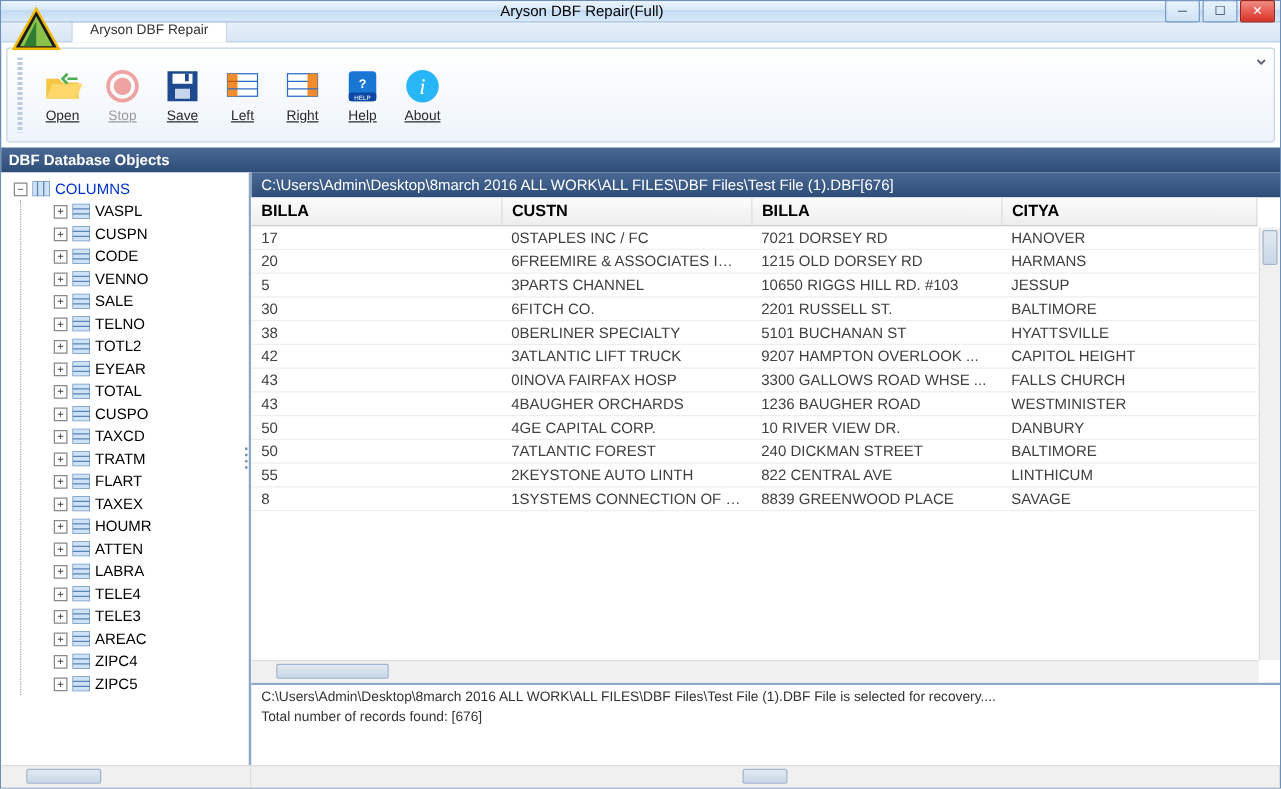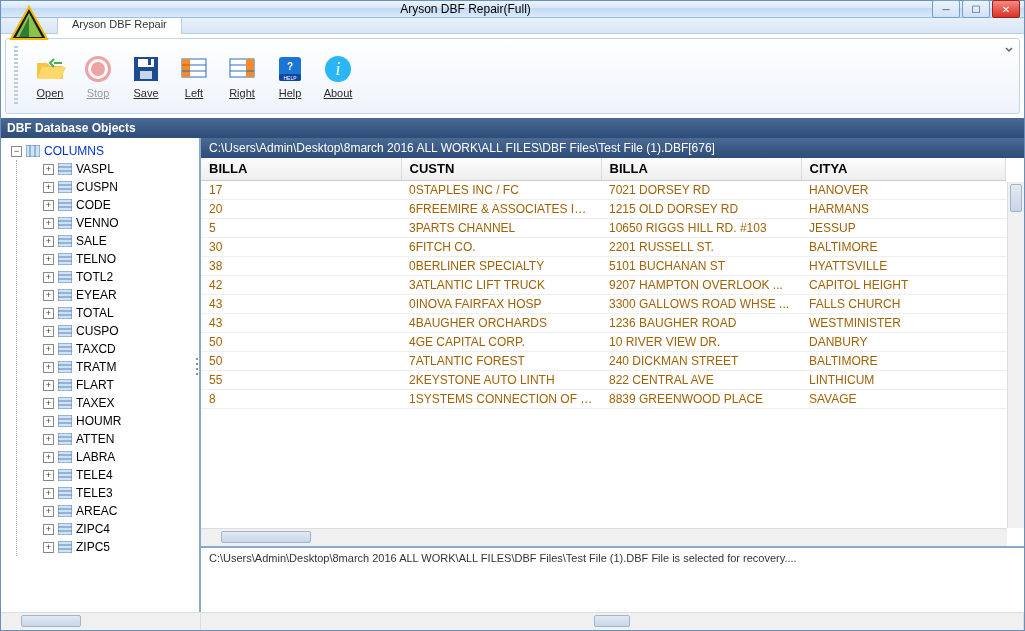--- a/index.html
+++ b/index.html
@@ -28,21 +28,21 @@
 .tree-item.root { color: #0033cc; font-weight: normal; }
 .exp { width: 11px; height: 11px; border: 1px solid #888; font-size: 9px; line-height: 9px; text-align: center; margin-right: 4px; color: #444; background: #fff; }
 .tree-children { padding-left: 26px; border-left: 1px dotted #aaa; margin-left: 5px; }
 .node-icon { width: 14px; height: 12px; margin-right: 4px; }
 .right-pane { flex: 1; display: flex; flex-direction: column; min-height: 0; }
 .pathbar { height: 20px; background: linear-gradient(#4a6a95, #2d4d78); color: #fff; font-size: 12px; display: flex; align-items: center; padding-left: 8px; }
 .grid-area { flex: 1; background: #fff; overflow: hidden; position: relative; }
 .grid-scroll { position: absolute; inset: 0; overflow: auto; }
 table.grid { border-collapse: collapse; width: calc(100% - 18px); table-layout: fixed; }
 table.grid th { background: linear-gradient(#fcfcfc, #eee); text-align: left; font-weight: bold; font-size: 13px; padding: 3px 8px; border-right: 1px solid #ddd; border-bottom: 1px solid #ccc; color: #000; height: 22px; }
-table.grid td { font-size: 12px; padding: 2px 8px; color: #a16207; border-bottom: 1px solid #eee; white-space: nowrap; overflow: hidden; text-overflow: ellipsis; height: 18px; }
+table.grid td { font-size: 12px; padding: 2px 8px; color: #404040; border-bottom: 1px solid #eee; white-space: nowrap; overflow: hidden; text-overflow: ellipsis; height: 18px; }
 .vscrollbar-fake { position: absolute; right: 0; top: 24px; bottom: 18px; width: 17px; background: #f0f0f0; border-left: 1px solid #ddd; }
 .vthumb { position: absolute; left: 2px; right: 2px; top: 2px; height: 28px; background: linear-gradient(#e2e9f1, #c8d6e8); border: 1px solid #9fb4cd; border-radius: 2px; }
 .hscroll-zone { height: 18px; background: #f0f0f0; border-top: 1px solid #ddd; position: relative; }
 .hthumb { position: absolute; left: 20px; top: 2px; width: 90px; height: 12px; background: linear-gradient(#e2e9f1, #c8d6e8); border: 1px solid #9fb4cd; border-radius: 2px; }
 .log-pane { height: 66px; background: #fff; border-top: 2px solid #8aa8c8; padding: 4px 8px; font-size: 11px; color: #333; overflow: auto; }
 .status-hscroll { height: 18px; background: #f0f0f0; border-top: 1px solid #ddd; position: relative; display: flex; }
 .status-hscroll .seg { flex: 1; position: relative; border-right: 1px solid #ddd; }
 .status-hscroll .thumb2 { position: absolute; left: 20px; top: 2px; width: 60px; height: 12px; background: linear-gradient(#e2e9f1, #c8d6e8); border: 1px solid #9fb4cd; border-radius: 2px; }
 .status-hscroll .thumb3 { position: absolute; left: 50%; transform: translateX(-50%); top: 2px; width: 36px; height: 12px; background: linear-gradient(#e2e9f1, #c8d6e8); border: 1px solid #9fb4cd; border-radius: 2px; }
 .splitter-grip { position: absolute; right: -1px; top: 50%; transform: translateY(-50%); width: 6px; height: 40px; z-index: 5; }
@@ -475,20 +475,21 @@
           </div>
           <div class="vscrollbar-fake">
               <div class="vthumb"></div>
             </div>
           <div class="hscroll-zone" style="position:absolute;left:0;right:17px;bottom:0;">
               <div class="hthumb"></div>
             </div>
         </div>
         <div class="log-pane">
           <div>C:\Users\Admin\Desktop\8march 2016 ALL WORK\ALL FILES\DBF Files\Test File (1).DBF File is selected for recovery....</div>
+          <div style="margin-top:4px;">Total number of records found: [676]</div>
         </div>
       </div>
     </div>
     <div class="status-hscroll">
       <div class="seg" style="flex:0 0 200px;">
           <div class="thumb2"></div>
         </div>
       <div class="seg">
           <div class="thumb3"></div>
         </div>

